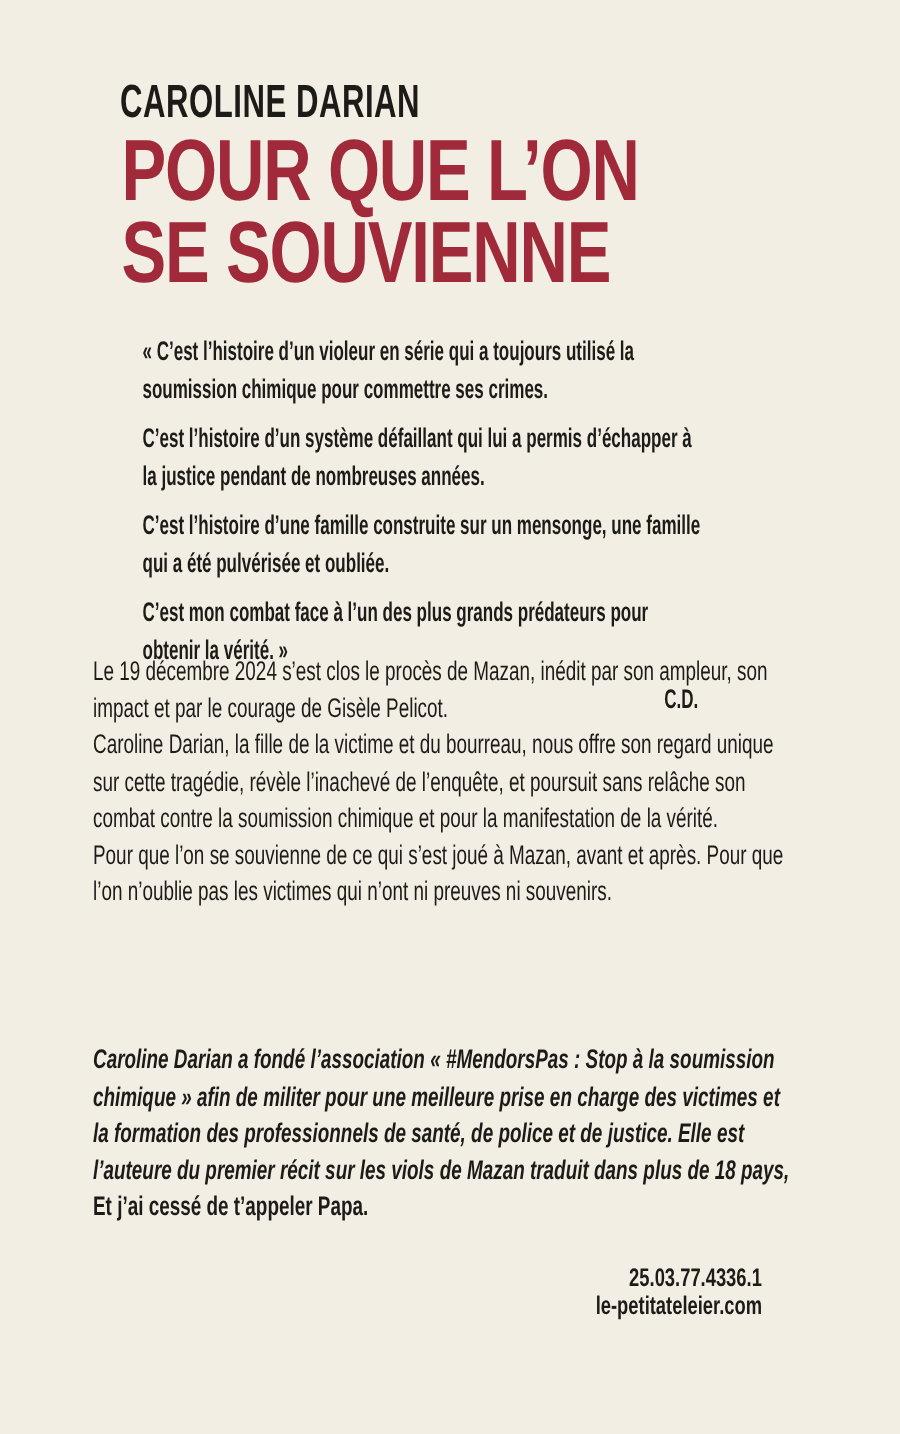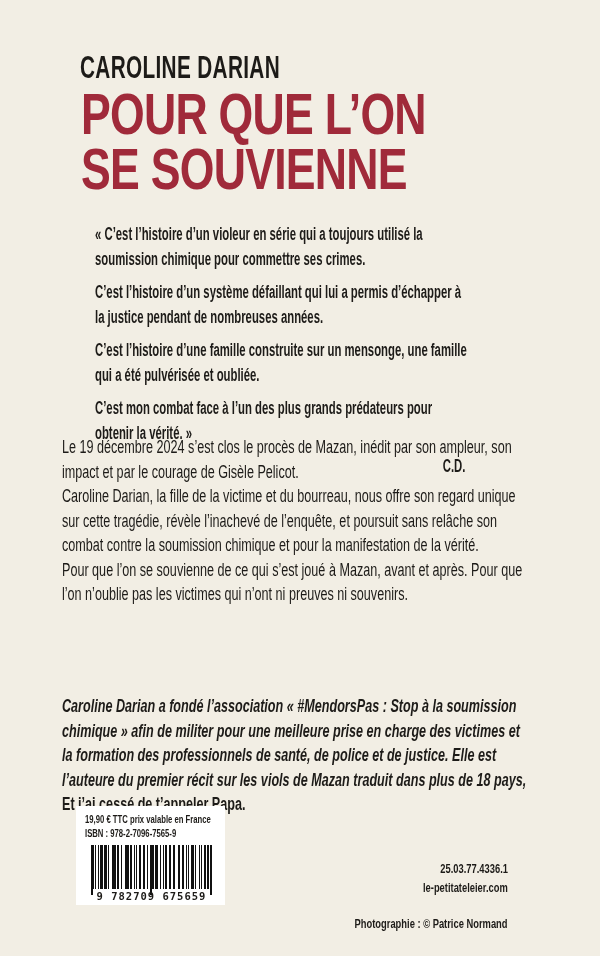--- a/index.html
+++ b/index.html
@@ -44,21 +44,21 @@
     background-image:
       repeating-linear-gradient(90deg,var(--barcode-black,#111) 0 1.5px,transparent 1.5px 4px,var(--barcode-black,#111) 4px 5px,transparent 5px 9px,var(--barcode-black,#111) 9px 11.5px,transparent 11.5px 13px),
       repeating-linear-gradient(90deg,transparent 0 2.5px,var(--barcode-black,#111) 2.5px 3.5px,transparent 3.5px 7px,var(--barcode-black,#111) 7px 8px,transparent 8px 15px,var(--barcode-black,#111) 15px 16.5px,transparent 16.5px 19px);
   }
   .guard{position:absolute;width:2px;top:0;bottom:8px;background:var(--barcode-black,#111);}
   .guard.gl{left:0;}
   .guard.gm{left:59px;}
   .guard.gr{right:0;}
   .bc-digits{position:absolute;left:0;right:0;bottom:0;height:13px;text-align:center;
     font-family:"DejaVu Sans Mono",monospace;font-size:10.5px;font-weight:bold;letter-spacing:1px;}
-  .f-line{position:absolute;right:92px;white-space:nowrap;text-align:right;font-weight:bold;font-size:13px;margin-top:19px;}
+  .f-line{position:absolute;right:92px;white-space:nowrap;text-align:right;font-weight:bold;font-size:17px;}
   .f-line > span{display:inline-block;transform:scaleX(.72);transform-origin:100% 0;}
   .f-code{top:842px;}
   .f-web{top:861px;}
   .f-photo{top:897px;}
 </style>
 </head>
 <body>
 
 <div class="page">
 
@@ -84,31 +84,17 @@
       <p>Pour que l’on se souvienne de ce qui s’est joué à Mazan, avant et après. Pour que l’on n’oublie pas les victimes qui n’ont ni preuves ni souvenirs.</p>
     </div>
   </div>
 
   <div class="bio-block">
     <div class="bio-inner">
       <p><span class="it">Caroline Darian a fondé l’association «&nbsp;#MendorsPas&nbsp;: Stop à la soumission chimique&nbsp;» afin de militer pour une meilleure prise en charge des victimes et la formation des professionnels de santé, de police et de justice. Elle est l’auteure du premier récit sur les viols de Mazan traduit dans plus de 18 pays, </span><span class="rm">Et j’ai cessé de t’appeler Papa.</span></p>
     </div>
   </div>
 
-  <div class="price-box">
-    <div class="pb-text">
-      <div>19,90 € TTC prix valable en France</div>
-      <div>ISBN : 978-2-7096-7565-9</div>
-    </div>
-    <div class="barcode">
-      <div class="bars"></div>
-      <div class="guard gl"></div>
-      <div class="guard gm"></div>
-      <div class="guard gr"></div>
-      <div class="bc-digits">9 782709 675659</div>
-    </div>
-  </div>
 
   <div class="f-line f-code"><span>25.03.77.4336.1</span></div>
   <div class="f-line f-web"><span>le-petitateleier.com</span></div>
-  <div class="f-line f-photo"><span>Photographie : © Patrice Normand</span></div>
 
 </div>
 
 </body></html>

